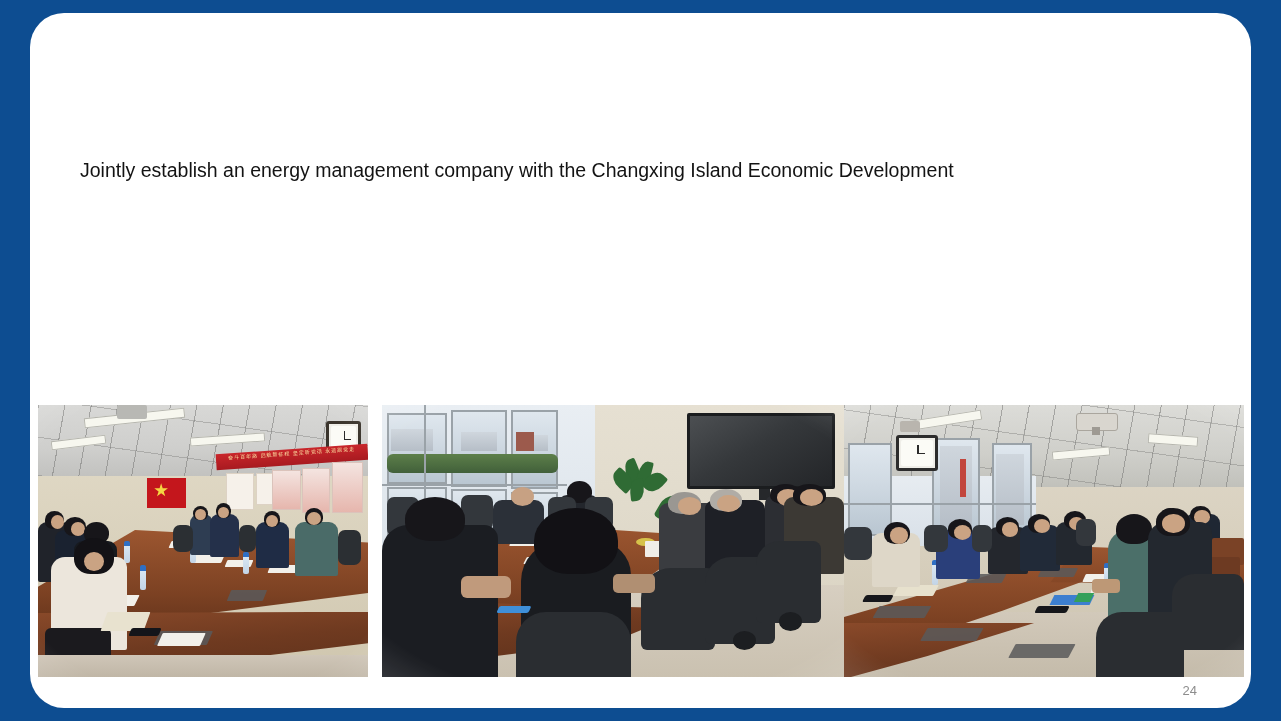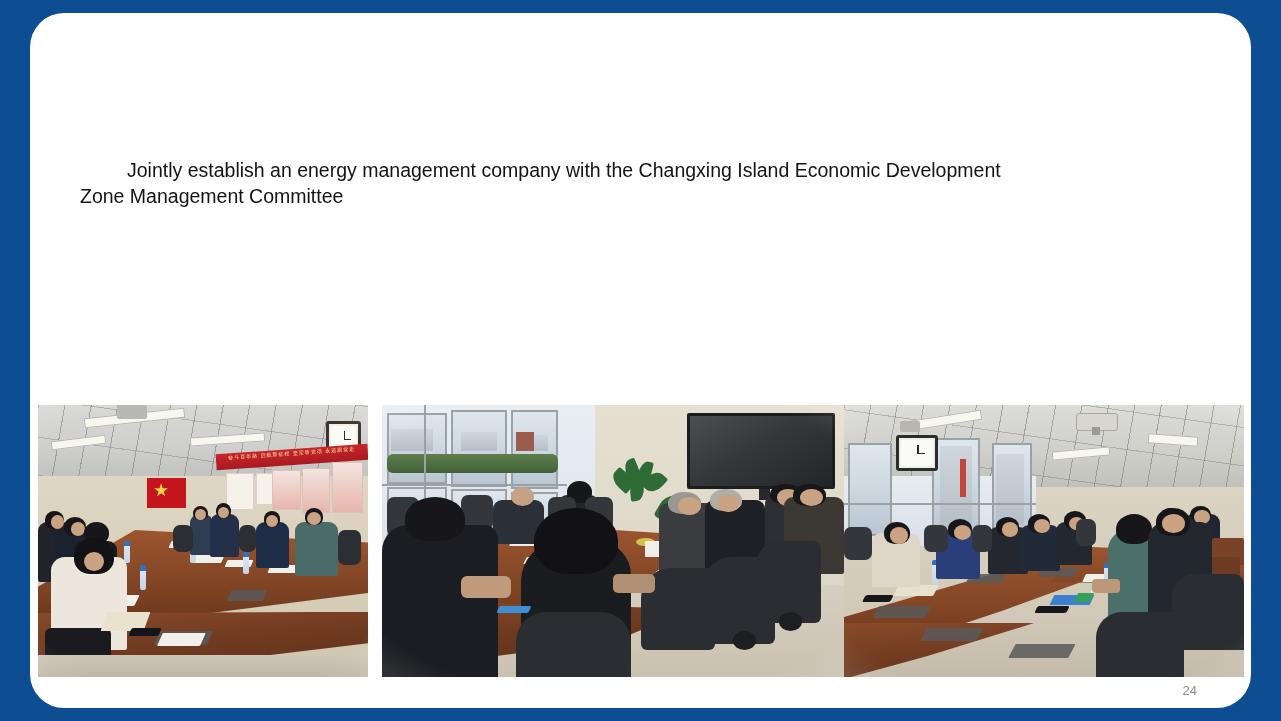--- a/index.html
+++ b/index.html
@@ -25,21 +25,21 @@
     color:#353535;letter-spacing:-0.2px;
     margin:0;
   }
   .body-block{
     position:absolute;left:50px;top:148px;width:1120px;
   }
   .body-line{
     font-size:19.5px;color:#131313;line-height:1.0;
     margin:0 0 24px 0;white-space:nowrap;
   }
-  .body-line.wrapped{white-space:normal;margin-bottom:6px;margin-left:47px;}
+  .body-line.wrapped{white-space:normal;margin-bottom:6px;}
   .body-line.cont{margin-bottom:24px;}
 
   
   .photos{
     position:absolute;left:0px;top:392px;width:1221px;height:290px;
   }
   .photo{
     position:absolute;top:0;height:272px;overflow:hidden;
     -webkit-mask-image:radial-gradient(ellipse 97% 96% at 50% 50%, #000 62%, rgba(0,0,0,0.85) 78%, rgba(0,0,0,0) 99%);
     mask-image:radial-gradient(ellipse 97% 96% at 50% 50%, #000 62%, rgba(0,0,0,0.85) 78%, rgba(0,0,0,0) 99%);
@@ -106,21 +106,20 @@
 </style>
 </head>
 <body>
 
 <div class="slide">
   <div class="card">
 
 
     <div class="body-block">
       <p class="body-line wrapped">Jointly establish an energy management company with the Changxing Island Economic Development</p>
-      <p class="body-line cont">Zone Management Committee</p>
     </div>
 
     <div class="photos">
 
       <div class="photo p1">
         <div class="scene">
           <div class="wall" style="top:0;height:100%;"></div>
 
           <div class="ceiling" style="height:26%;">
               <div class="ceil-grid"></div>

